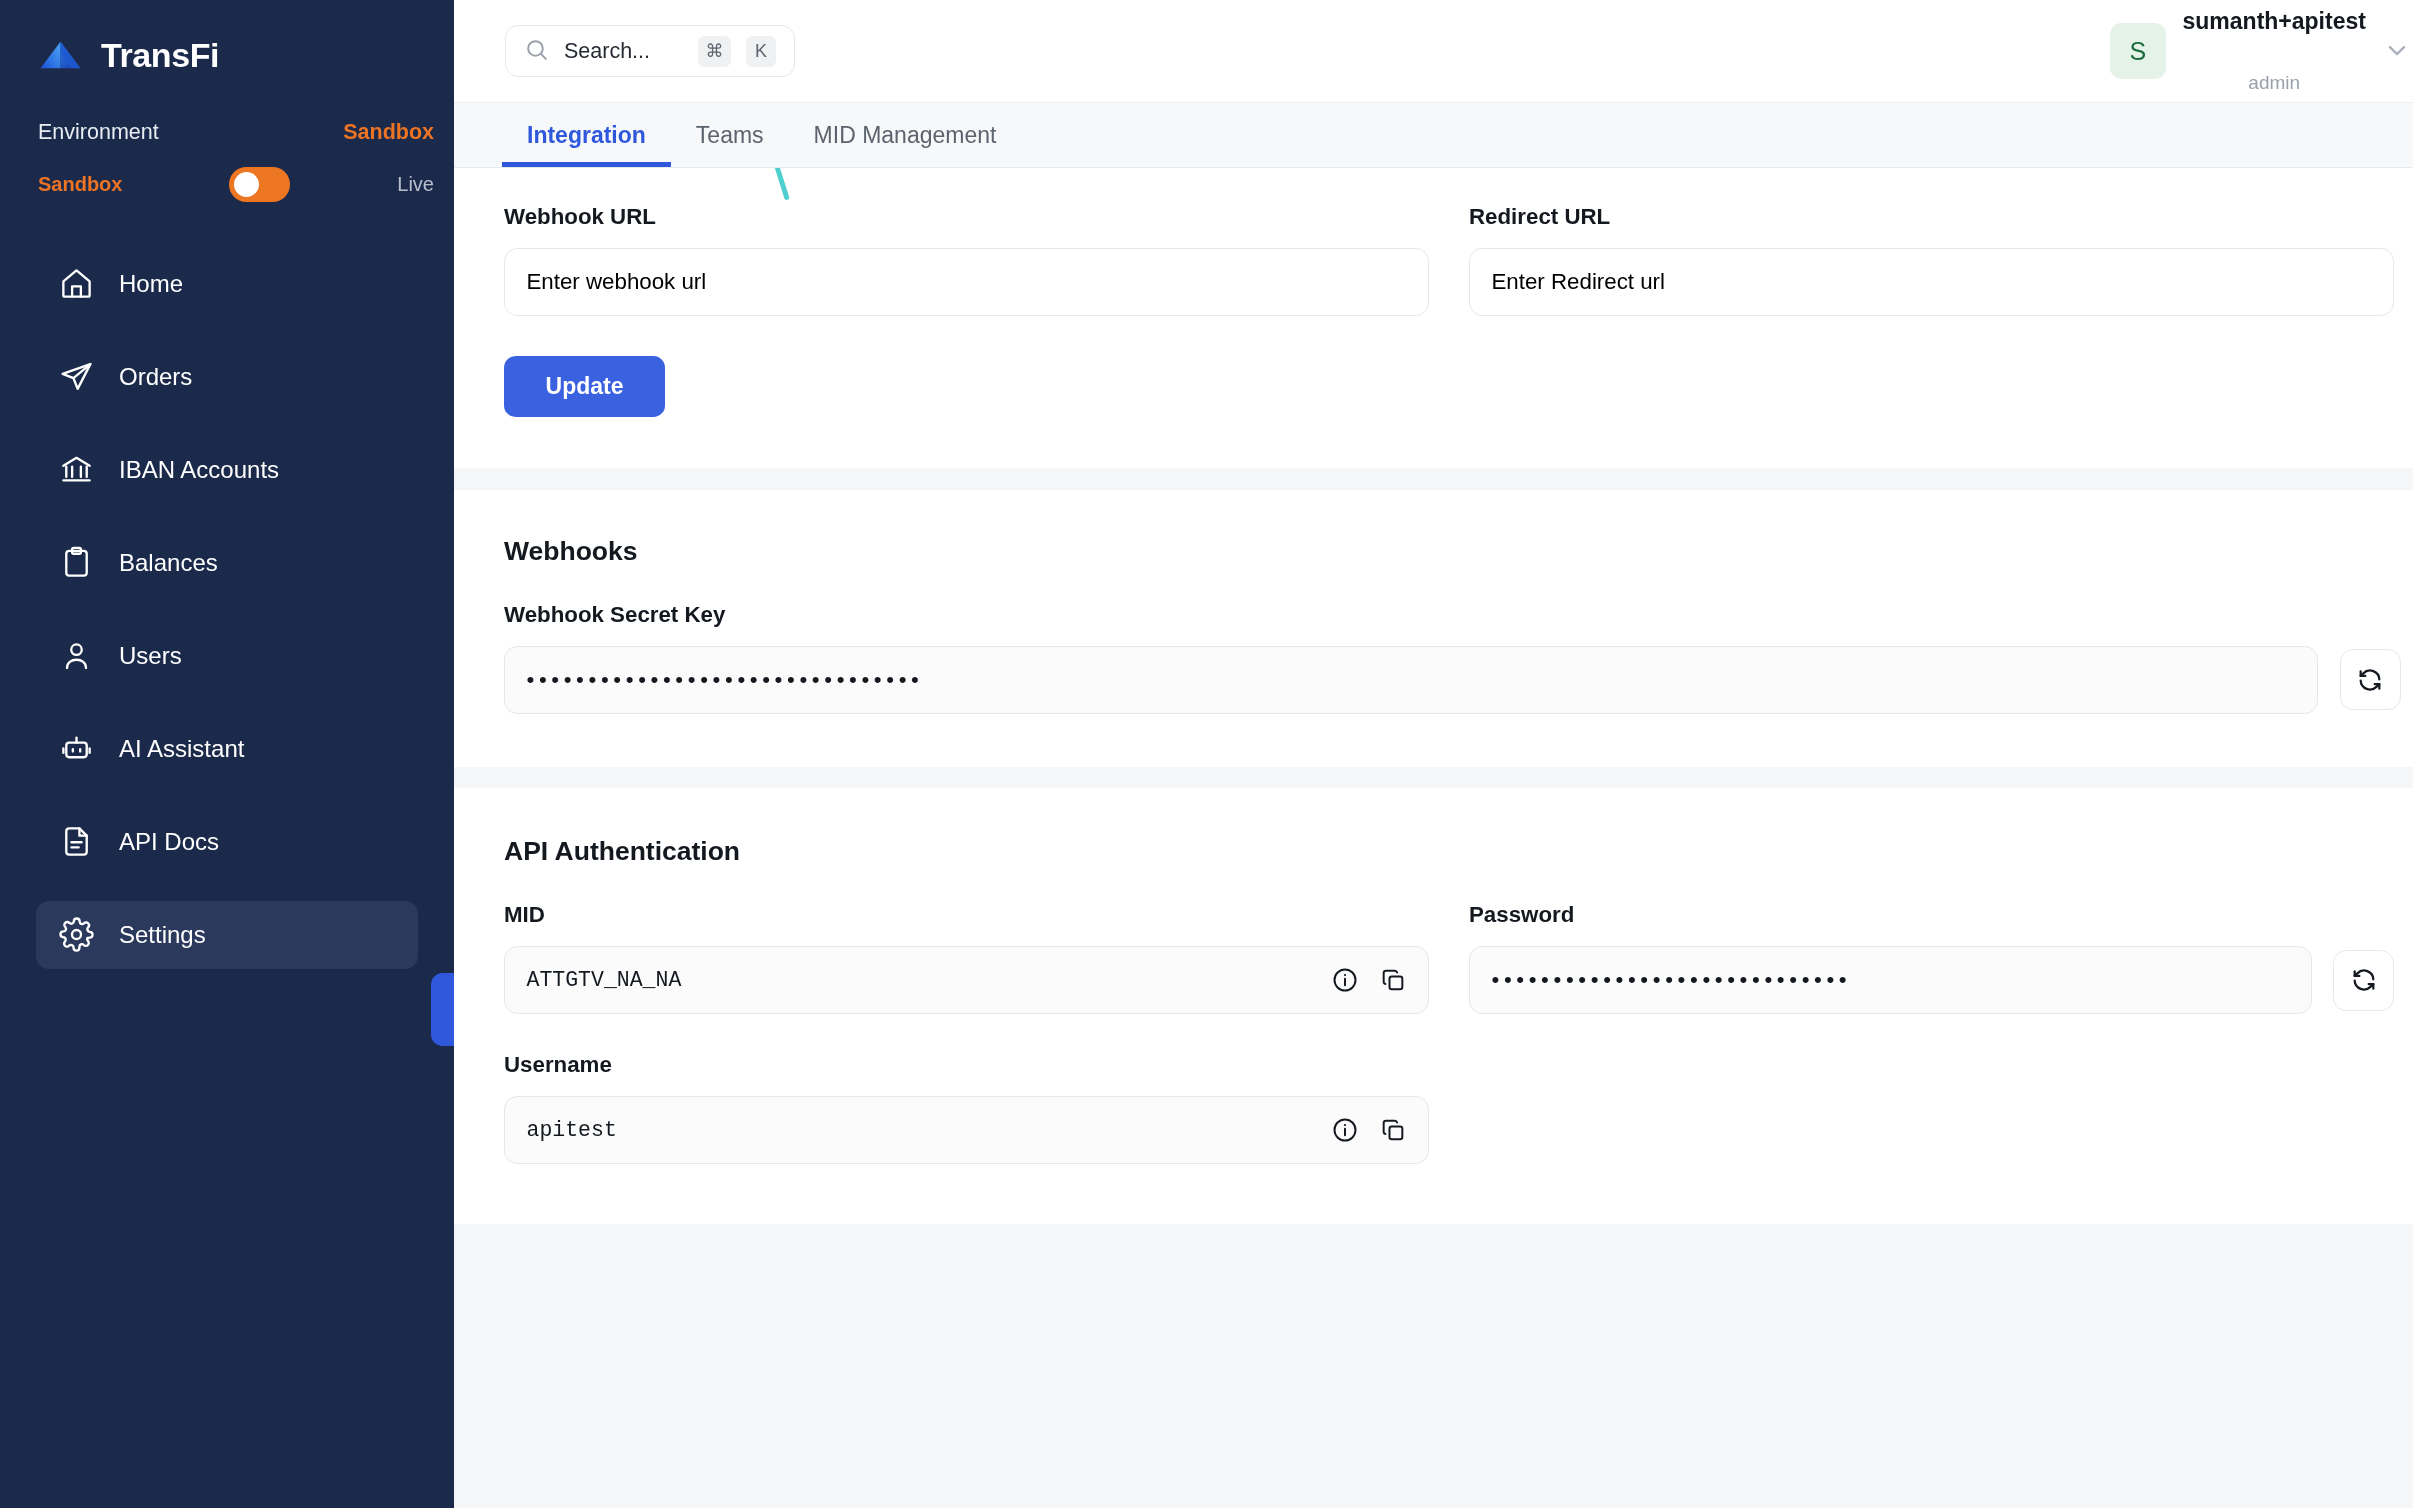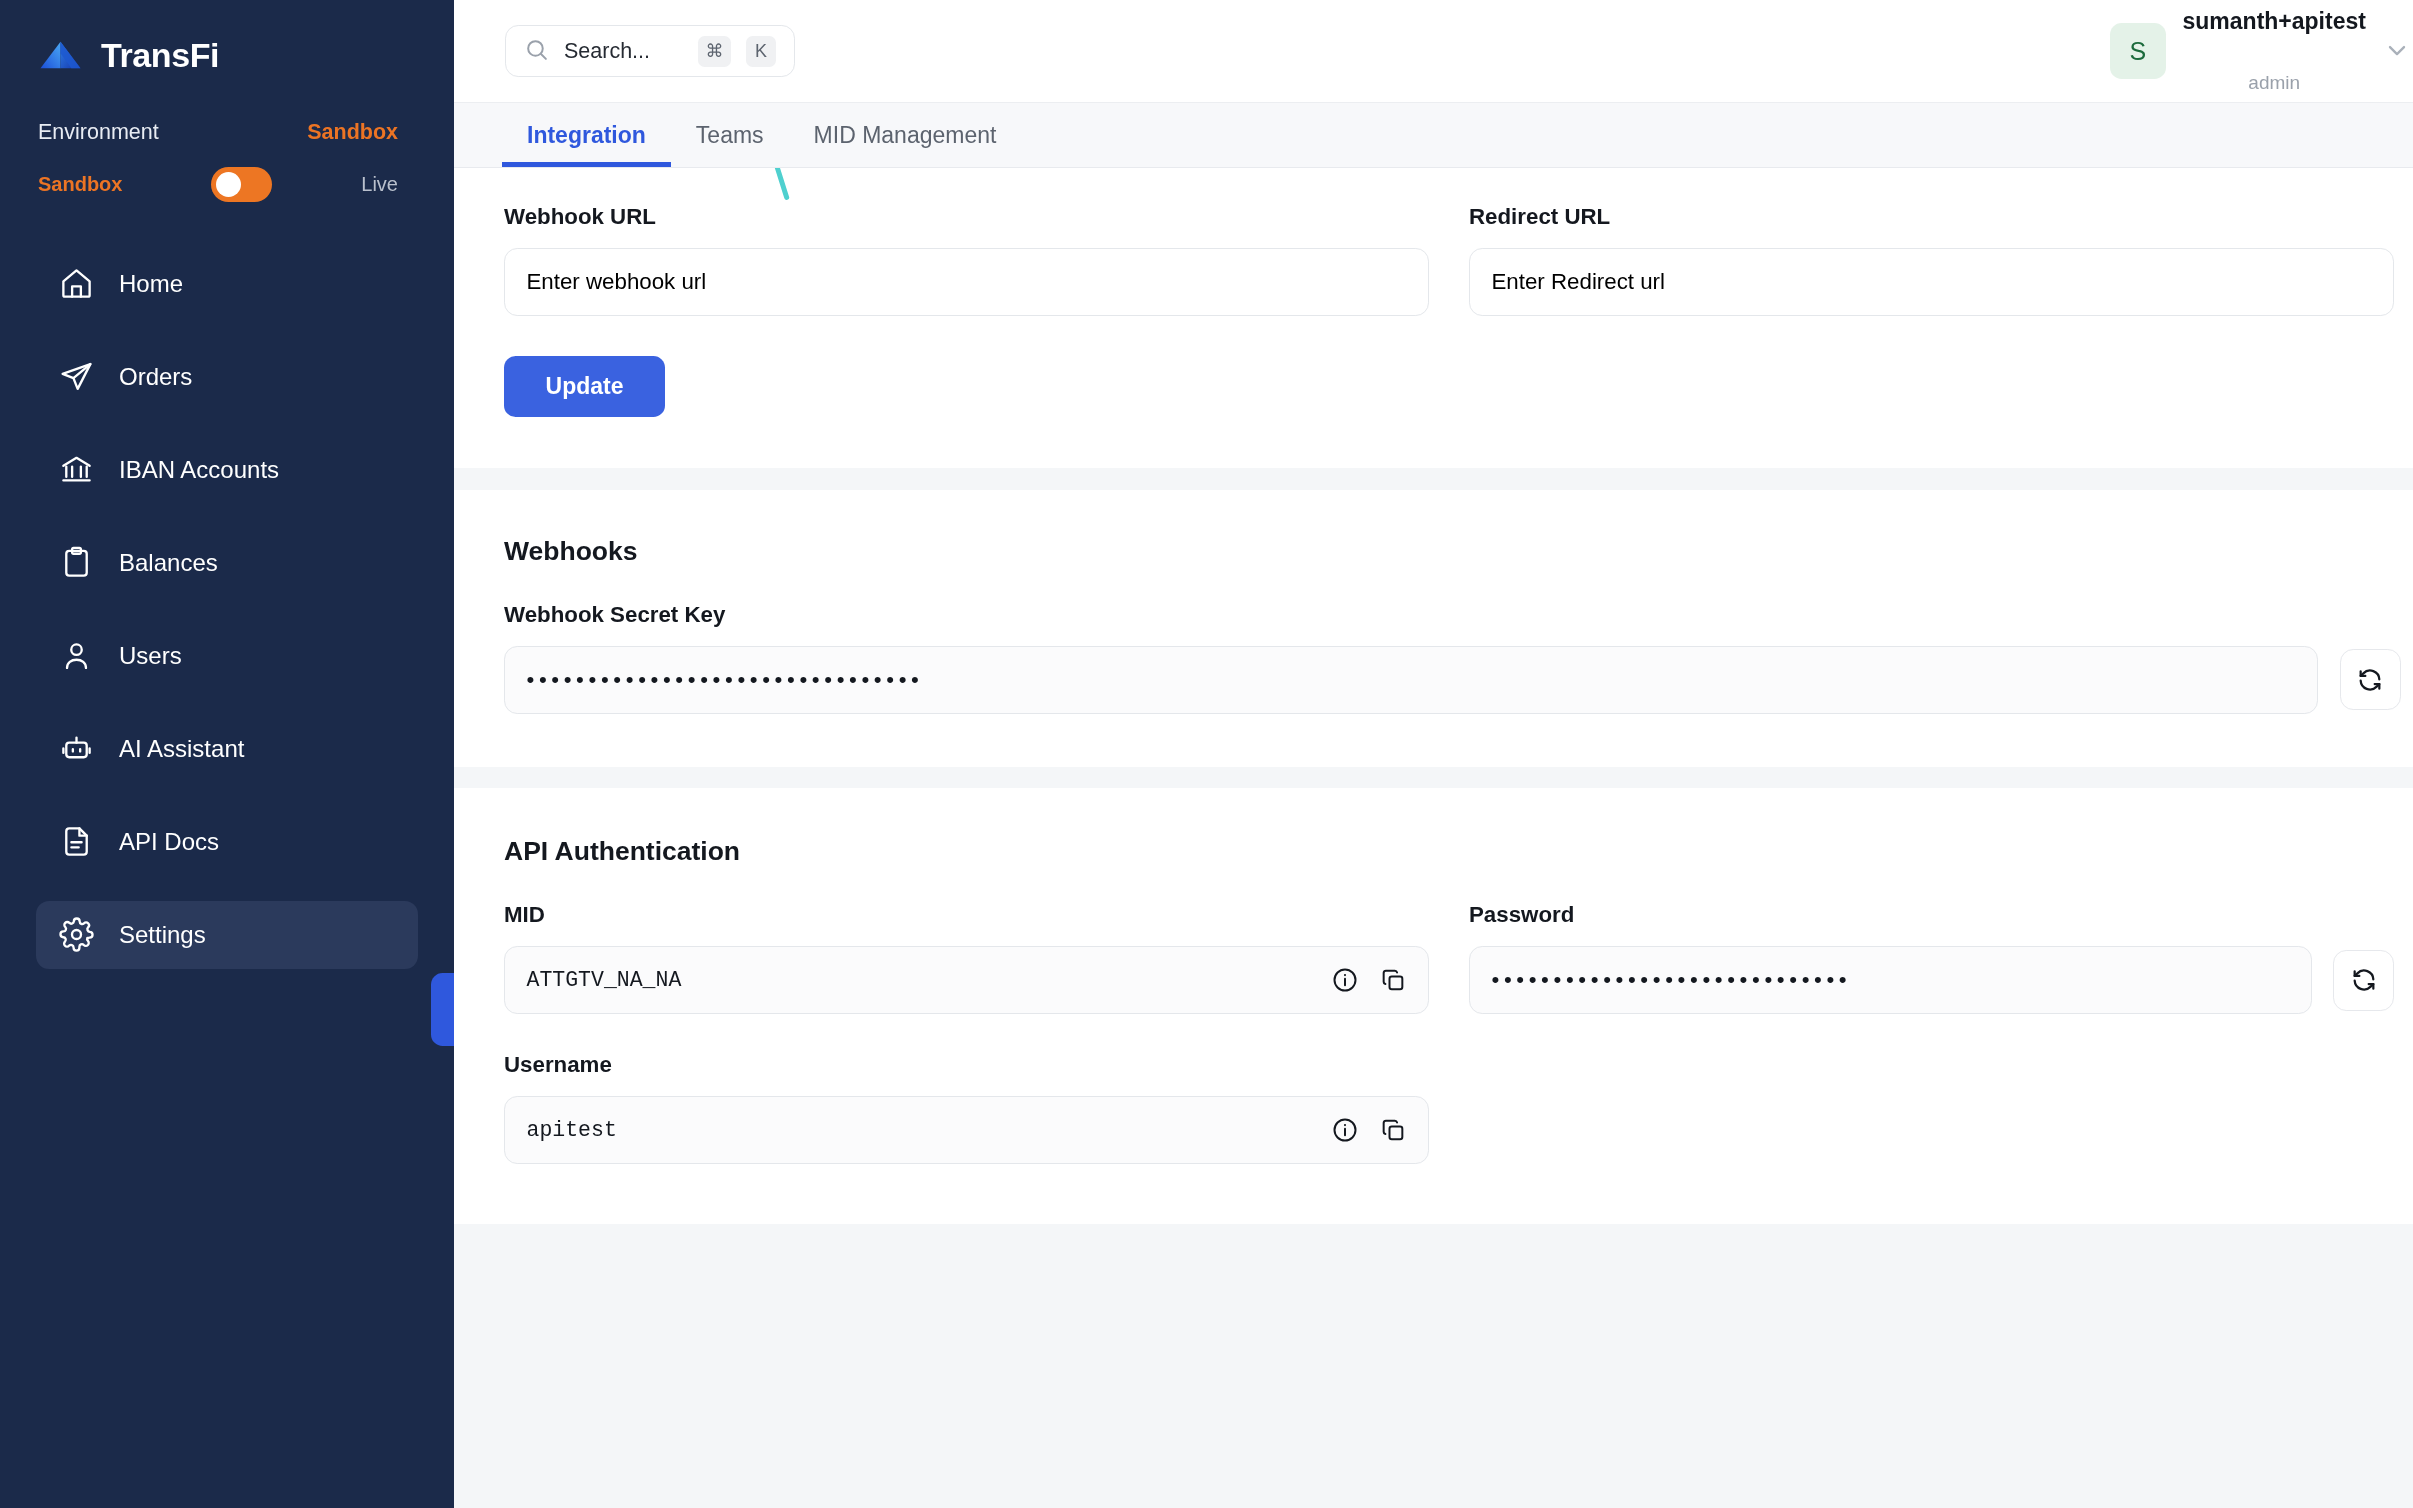--- a/index.html
+++ b/index.html
@@ -15,21 +15,21 @@
   .sidebar {
     width: 454px; min-width: 454px; height: 1508px;
     background: #1b2a4a;
     position: relative;
     padding-top: 0;
   }
   .brand { display: flex; align-items: center; gap: 18px; padding: 35px 0 0 38px; }
   .brand-logo { width: 45px; height: 40px; display: block; }
   .brand-name { color: #ffffff; font-size: 34px; font-weight: bold; letter-spacing: -0.4px; }
 
-  .env-block { padding: 45px 56px 0 38px; }
+  .env-block { padding: 45px 20px 0 38px; }
   .env-row1 { display: flex; align-items: center; justify-content: space-between; }
   .env-label { color: #e8ecf3; font-size: 21.5px; }
   .env-value { color: #ec7424; font-size: 21.5px; font-weight: bold; }
   .env-row2 { display: flex; align-items: center; justify-content: space-between; margin-top: 21.5px; }
   .env-left { color: #ec7424; font-size: 20px; font-weight: bold; }
   .env-right { color: #b9c0cd; font-size: 20px; }
   .toggle {
     width: 61px; height: 35px; border-radius: 17.4px; background: #ed7623;
     position: relative; flex: 0 0 auto; margin: 0 5px;
   }

